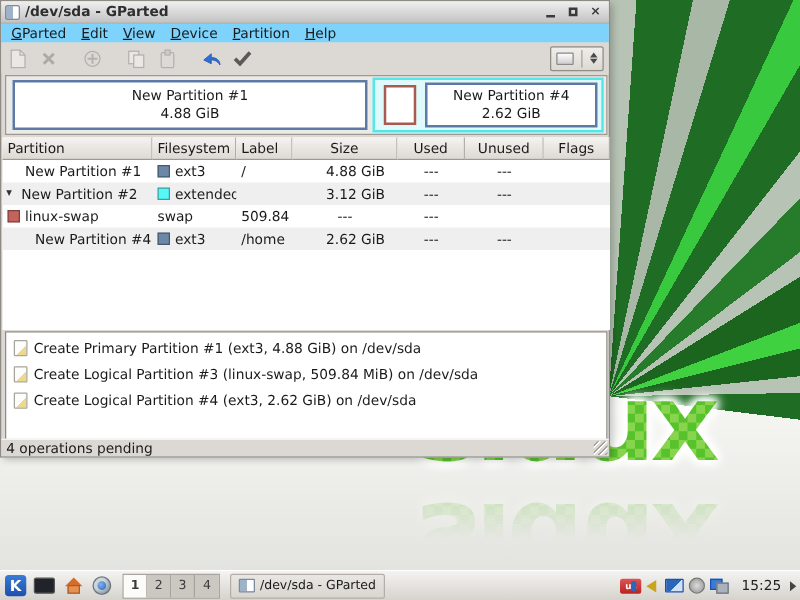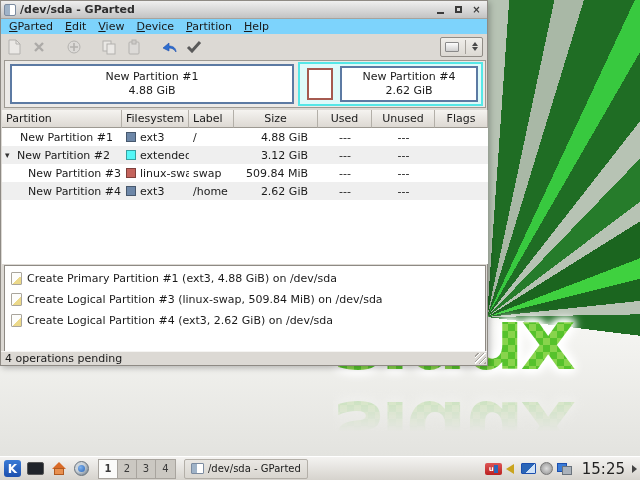--- a/index.html
+++ b/index.html
@@ -129,21 +129,21 @@
     font-weight:bold; display:flex; align-items:center; justify-content:center; border-radius:2px; }
   .vol { width:0; height:0; border-top:5px solid transparent; border-bottom:5px solid transparent;
     border-right:8px solid #caa41e; position:relative; margin-right:3px; }
   .vol::after{ content:""; position:absolute; left:-12px; top:-4px; width:4px; height:8px; background:#2b66b8; }
   .disp { width:15px; height:11px; background:linear-gradient(135deg,#2b66b8 55%, #cfe2f8 55%);
     border:1px solid #1c4fae; border-radius:1px; }
   .klip { width:13px; height:13px; border-radius:50%; background:radial-gradient(#dcdcdc,#8f8f8f); border:1px solid #777; }
   .net { position:relative; width:15px; height:12px; }
   .net::before { content:""; position:absolute; left:0; top:0; width:8px; height:7px; background:#3a7bd6; border:1px solid #1c4fae; }
   .net::after { content:""; position:absolute; right:0; bottom:0; width:8px; height:7px; background:#aab2bb; border:1px solid #6a737c; }
-  .clock { margin:0 3px 0 6px; font-size:15px; color:#222; }
+  .clock { margin:0 3px 0 6px; font-size:11px; color:#222; }
   .tb-arrow { width:0; height:0; border-top:4px solid transparent; border-bottom:4px solid transparent; border-left:5px solid #444; margin-right:1px; }
 </style>
 </head>
 <body>
 
 <div class="desktop">
   <div class="rays"></div>
   <div class="logo-reflect">sidux</div>
   <div class="logo">sidux</div>
 </div>
@@ -274,23 +274,20 @@
           <span>extended</span>
         </div>
       <div class="cell"></div>
       <div class="cell r">3.12 GiB</div>
       <div class="cell c">---</div>
       <div class="cell c">---</div>
       <div class="cell"></div>
     </div>
 
     <div class="trow">
-      <div class="cell pname ind2">
-          <span>New Partition #3</span>
-        </div>
       <div class="cell fscell">
           <span class="chip" style="background: rgb(196, 99, 92);"></span>
           <span>linux-swap</span>
         </div>
       <div class="cell">swap</div>
       <div class="cell r">509.84 MiB</div>
       <div class="cell c">---</div>
       <div class="cell c">---</div>
       <div class="cell"></div>
     </div>

